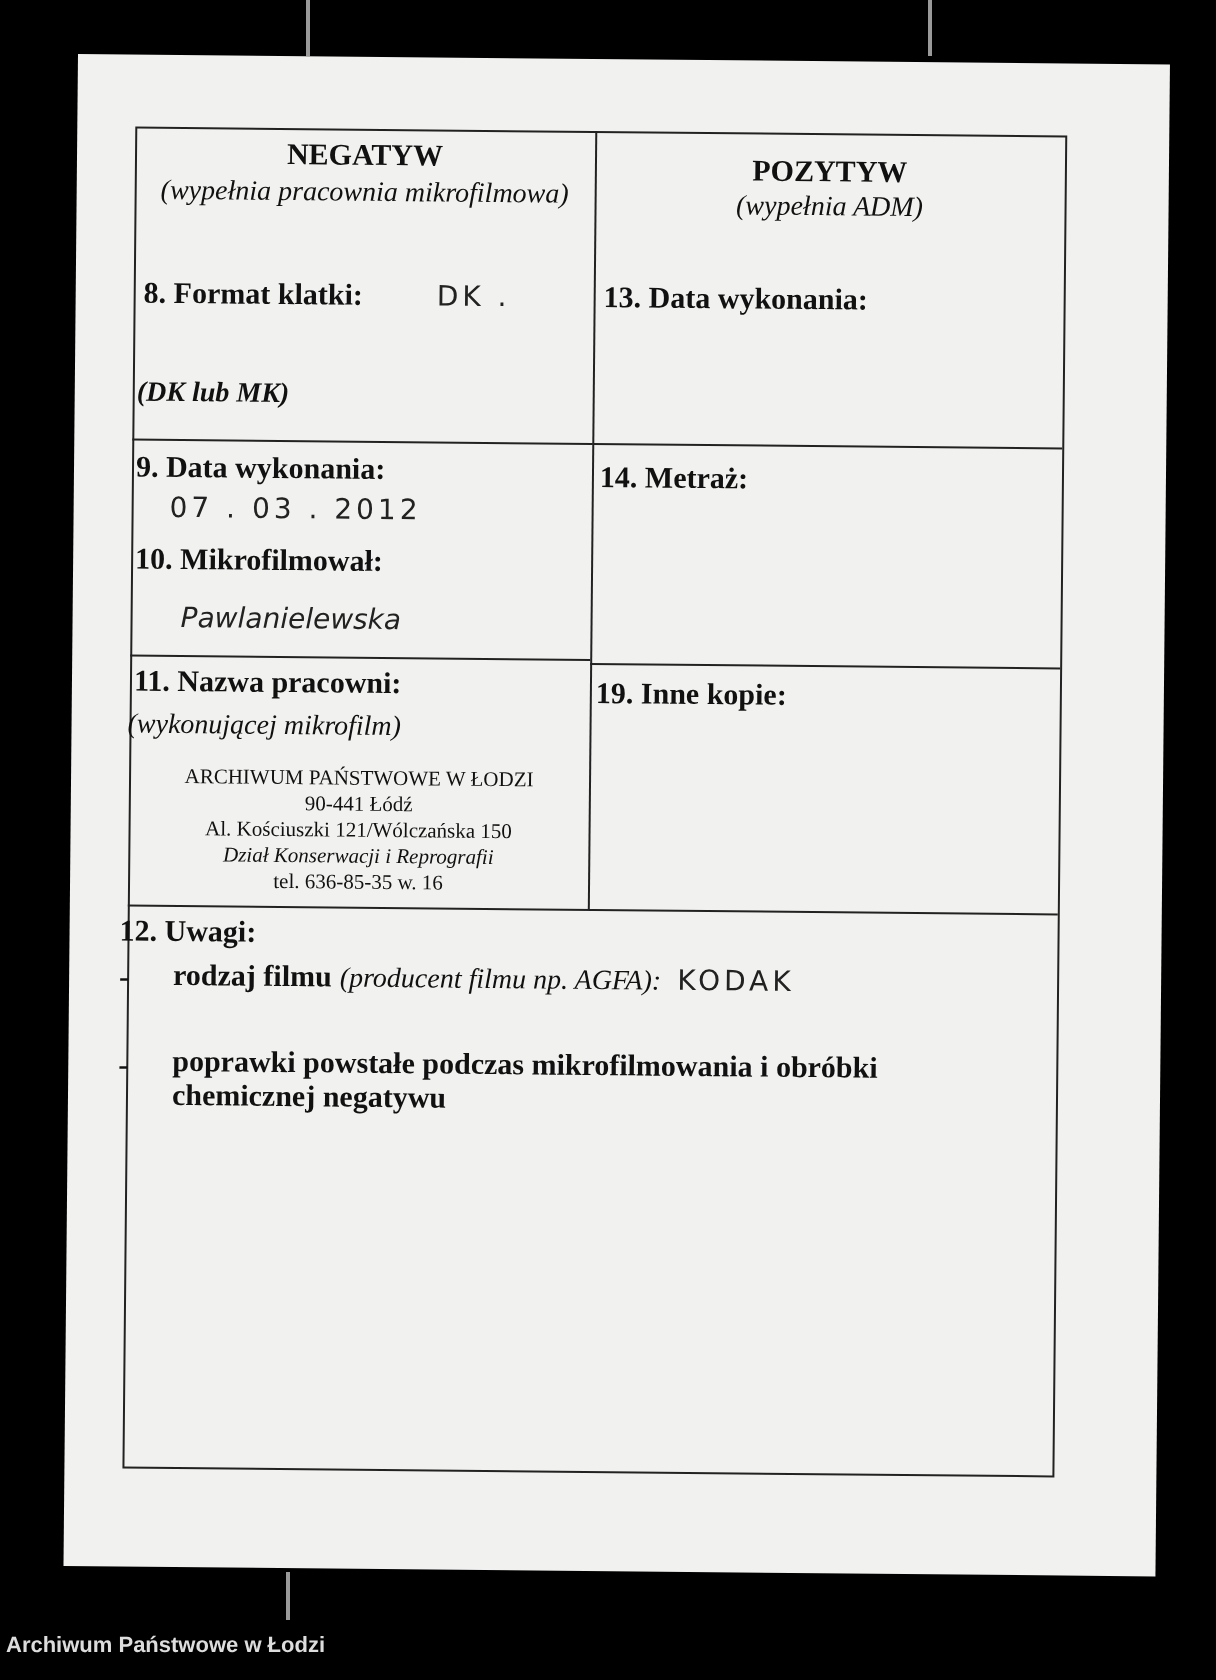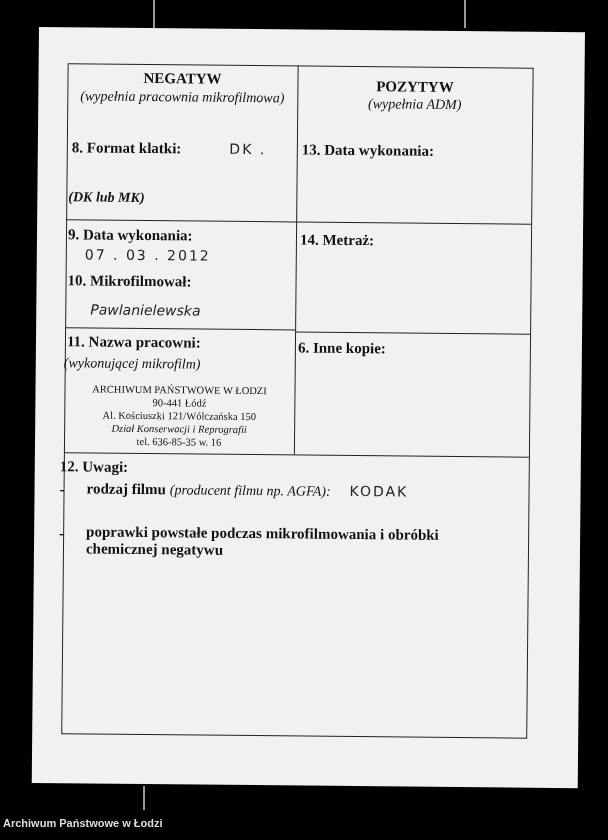--- a/index.html
+++ b/index.html
@@ -49,21 +49,21 @@
 
   <div class="hline" style="left:29px; top:425px; width:465px;"></div>
 
   <div class="cell center" style="left:29px; top:42px; width:230px;">
     <div class="b">NEGATYW</div>
     <div class="i" style="margin-top:2px;">(wypełnia pracownia mikrofilmowa)</div>
   </div>
 
   <div class="cell" style="left:34px; top:111px; width:220px;">
     <span class="b">8. Format klatki:</span>
-    <span class="hand" style="margin-left:44px;">DK .</span>
+    <span class="hand" style="margin-left:33px;">DK .</span>
   </div>
   <div class="cell i" style="left:31px; top:162px;font-weight:bold;">(DK lub MK)</div>
 
   <div class="cell b" style="left:31px; top:199px;">9. Data wykonania:</div>
   <div class="cell hand" style="left:48px; top:219px;">07 . 03 . 2012</div>
 
   <div class="cell b" style="left:31px; top:245px;">10. Mikrofilmował:</div>
   <div class="cell hand" style="left:54px; top:274px; font-style:italic; letter-spacing:0;">Pawlanielewska</div>
 
   <div class="cell b" style="left:31px; top:306px;">11. Nazwa pracowni:</div>
@@ -75,27 +75,27 @@
     <div class="it">Dział Konserwacji i Reprografii</div>
     <div>tel. 636-85-35 w. 16</div>
   </div>
 
   <div class="cell center" style="left:259px; top:48px; width:235px;">
     <div class="b">POZYTYW</div>
     <div class="i" style="margin-top:1px;">(wypełnia ADM)</div>
   </div>
   <div class="cell b" style="left:264px; top:112px;">13. Data wykonania:</div>
   <div class="cell b" style="left:263px; top:202px;text-align:right;">14. Metraż:</div>
-  <div class="cell b" style="left:262px; top:310px;">6. Inne kopie:</div>
+  <div class="cell b" style="left:262px; top:310px;">19. Inne kopie:</div>
 
   <div class="cell b" style="left:25px; top:431px;">12. Uwagi:</div>
   <div class="bullet" style="left:25px; top:454px;">-</div>
   <div class="cell" style="left:52px; top:452px; width:420px;">
     <span class="b">rodzaj filmu</span>
     <span class="i">(producent filmu np. AGFA):</span>
-    <span class="hand" style="margin-left:15px;">KODAK</span>
+    <span class="hand" style="margin-left:4px;">KODAK</span>
   </div>
   <div class="bullet" style="left:25px; top:498px;">-</div>
   <div class="cell b" style="left:52px; top:496px; width:390px; line-height:17px;">poprawki powstałe podczas mikrofilmowania i obróbki chemicznej negatywu</div>
 
 </div>
 
 <div class="footer">Archiwum Państwowe w Łodzi</div>
 
 </body></html>

